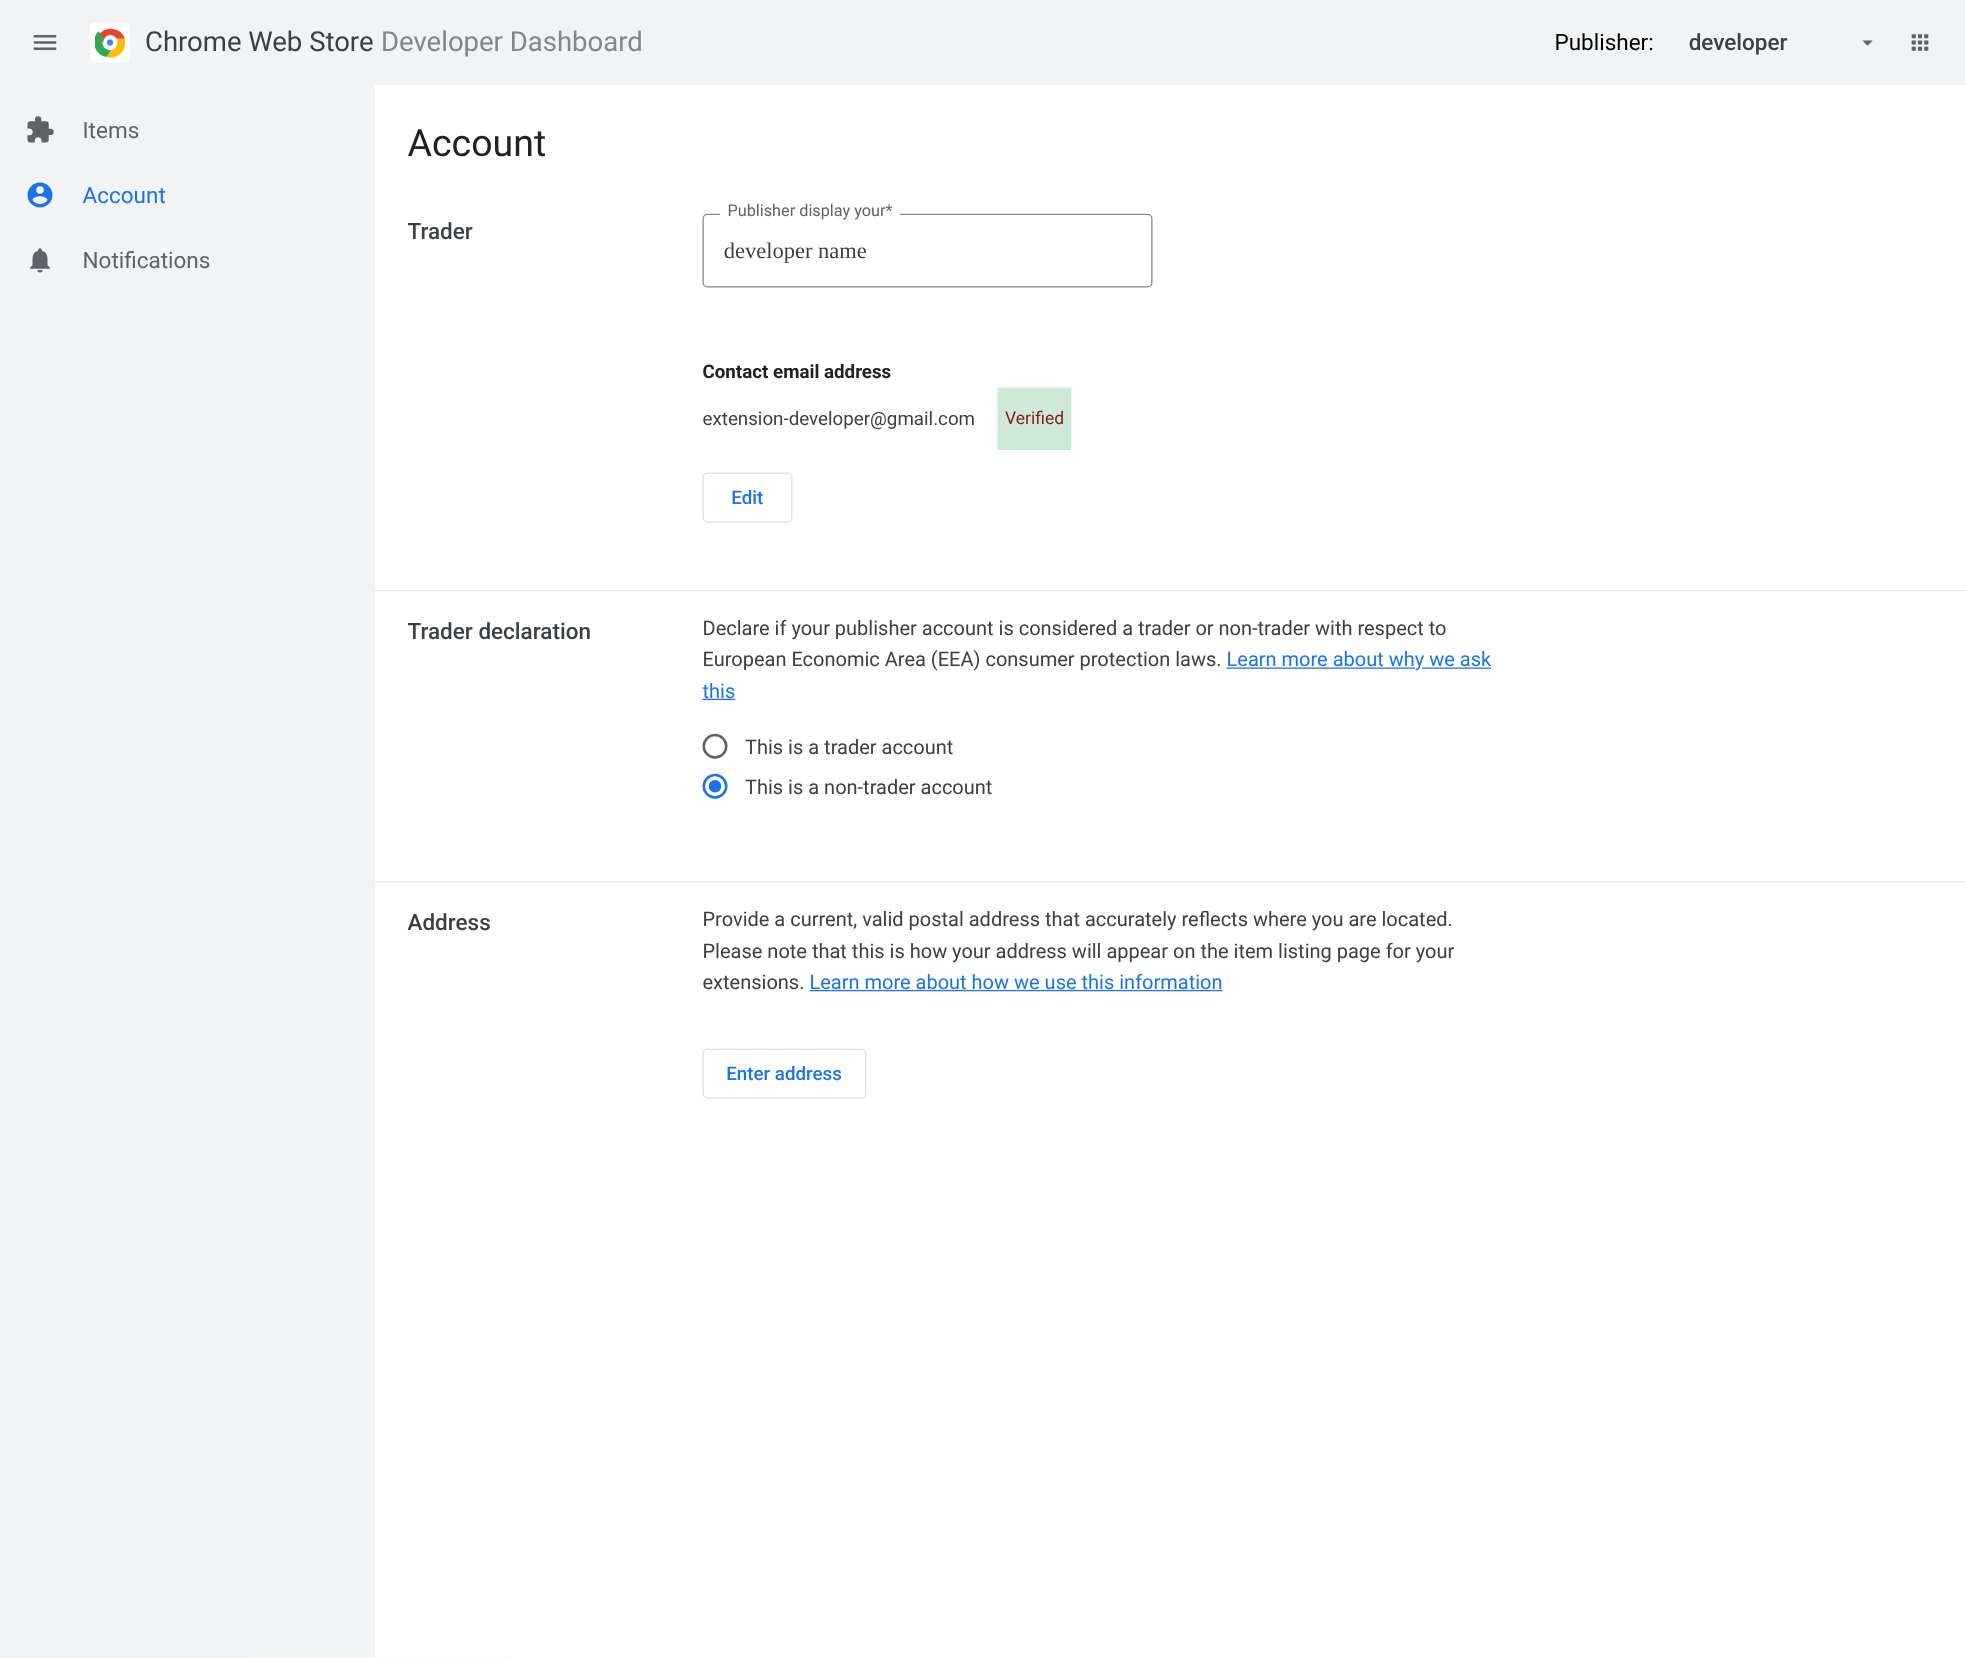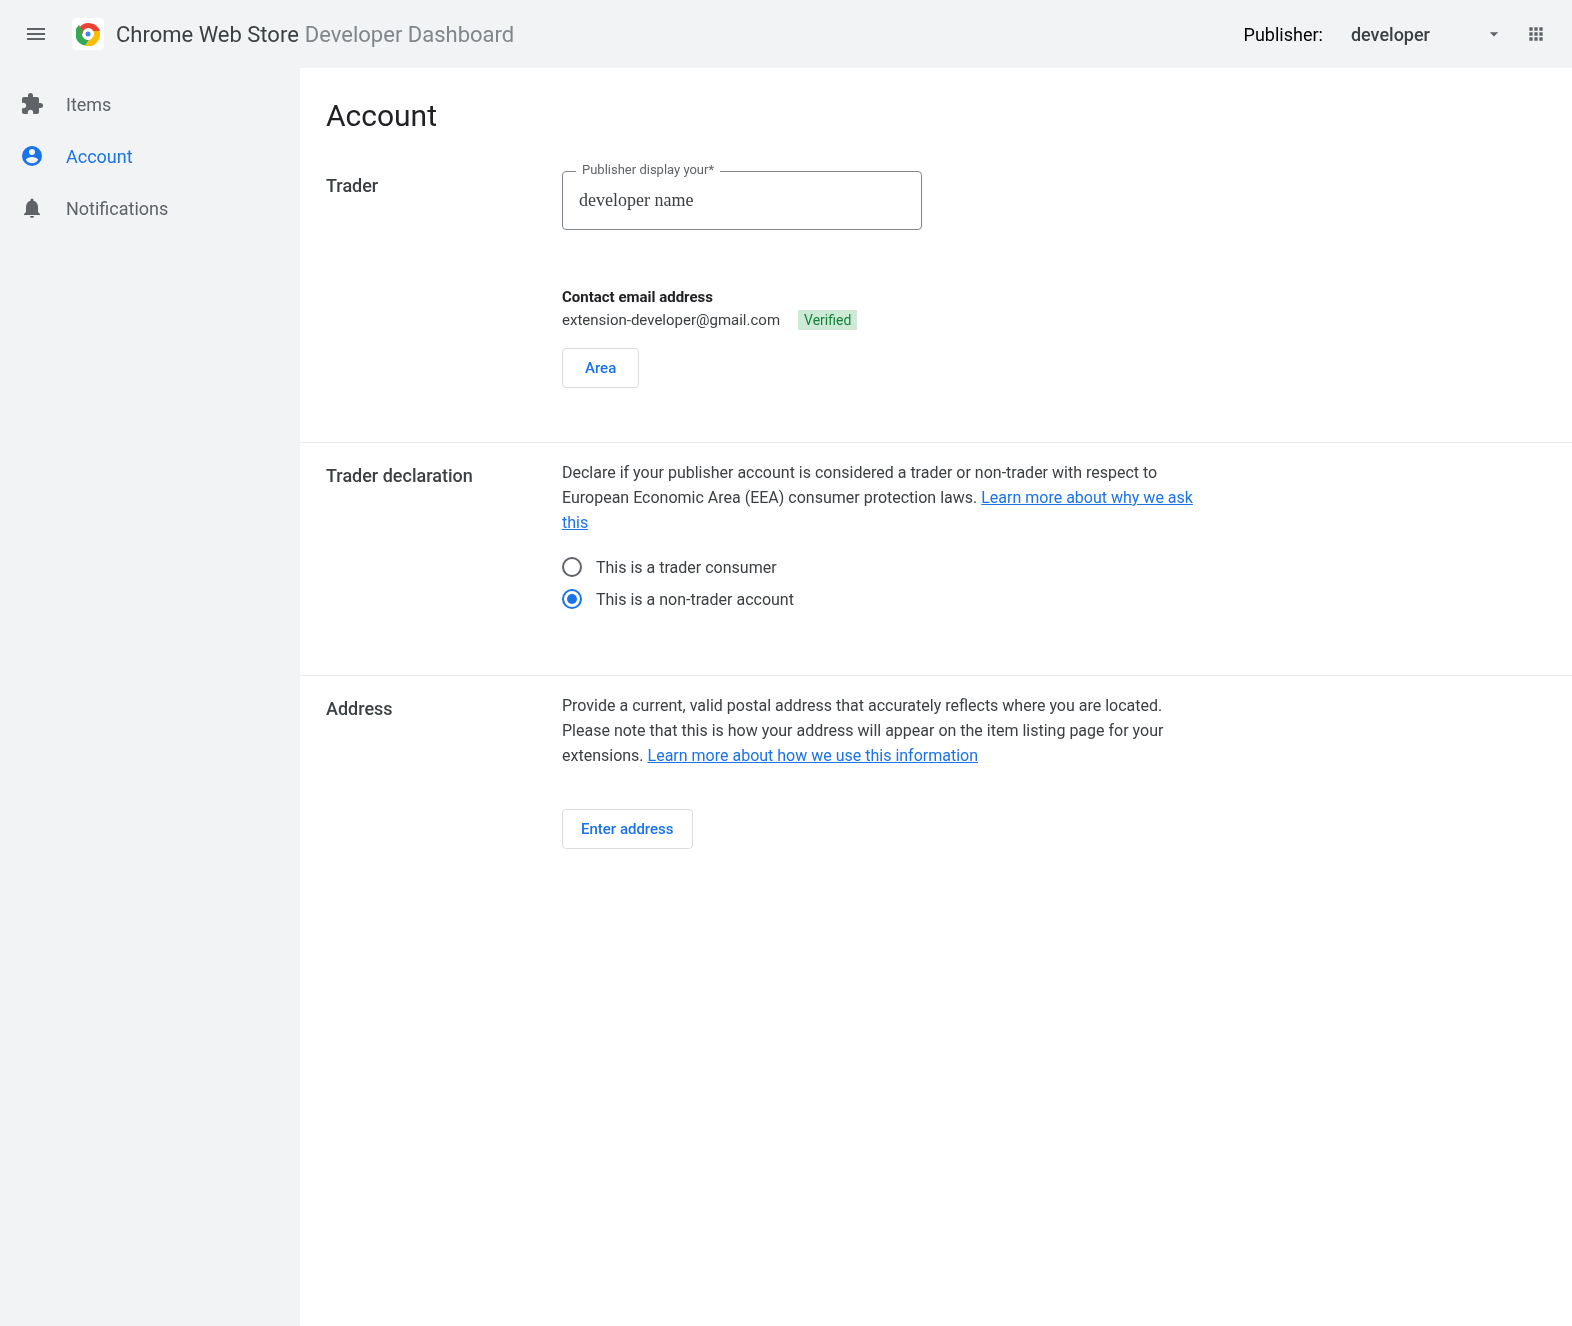--- a/index.html
+++ b/index.html
@@ -114,22 +114,22 @@
     font-size: 13px;
     color: #5f6368;
   }
 
   .contact-block { margin-top: 58px; }
   .contact-title { font-weight: 700; font-size: 15px; color: #202124; margin-bottom: 4px; }
   .contact-row { display: flex; align-items: center; gap: 18px; }
   .contact-email { color: #3c4043; font-size: 15px; }
   .verified-badge {
     background: #ceead6;
-    color: #15803d;
-    padding: 2px 6px;
+    color: #7f1d1d;
+    padding: 17px 6px;
     font-size: 14px;
   }
 
   .btn-outline {
     display: inline-flex;
     align-items: center;
     justify-content: center;
     border: 1px solid #dadce0;
     border-radius: 4px;
     background: #fff;
@@ -238,37 +238,37 @@
         <div class="text-field">
           <span class="floating-label">Publisher display your*</span>
           <input type="text" value="developer name" style="">
         </div>
         <div class="contact-block">
           <div class="contact-title">Contact email address</div>
           <div class="contact-row">
             <span class="contact-email">extension-developer@gmail.com</span>
             <span class="verified-badge">Verified</span>
           </div>
-          <button class="btn-outline">Area</button>
+          <button class="btn-outline">Edit</button>
         </div>
       </div>
     </div>
 
     <div class="section">
       <div class="section-label">Trader declaration</div>
       <div class="section-body">
         <div class="body-text">
           <span>Declare if your publisher account is considered a trader or non-trader with respect to European Economic Area (EEA) consumer protection laws. </span><span class="link">Learn more about why we ask this</span>
         </div>
         <div class="radio-group">
           <div class="radio-item">
             <span class="radio-circle">
                 <span class="radio-dot"></span>
               </span>
-            <span>This is a trader consumer</span>
+            <span>This is a trader account</span>
           </div>
           <div class="radio-item selected">
             <span class="radio-circle">
                 <span class="radio-dot"></span>
               </span>
             <span>This is a non-trader account</span>
           </div>
         </div>
       </div>
     </div>

